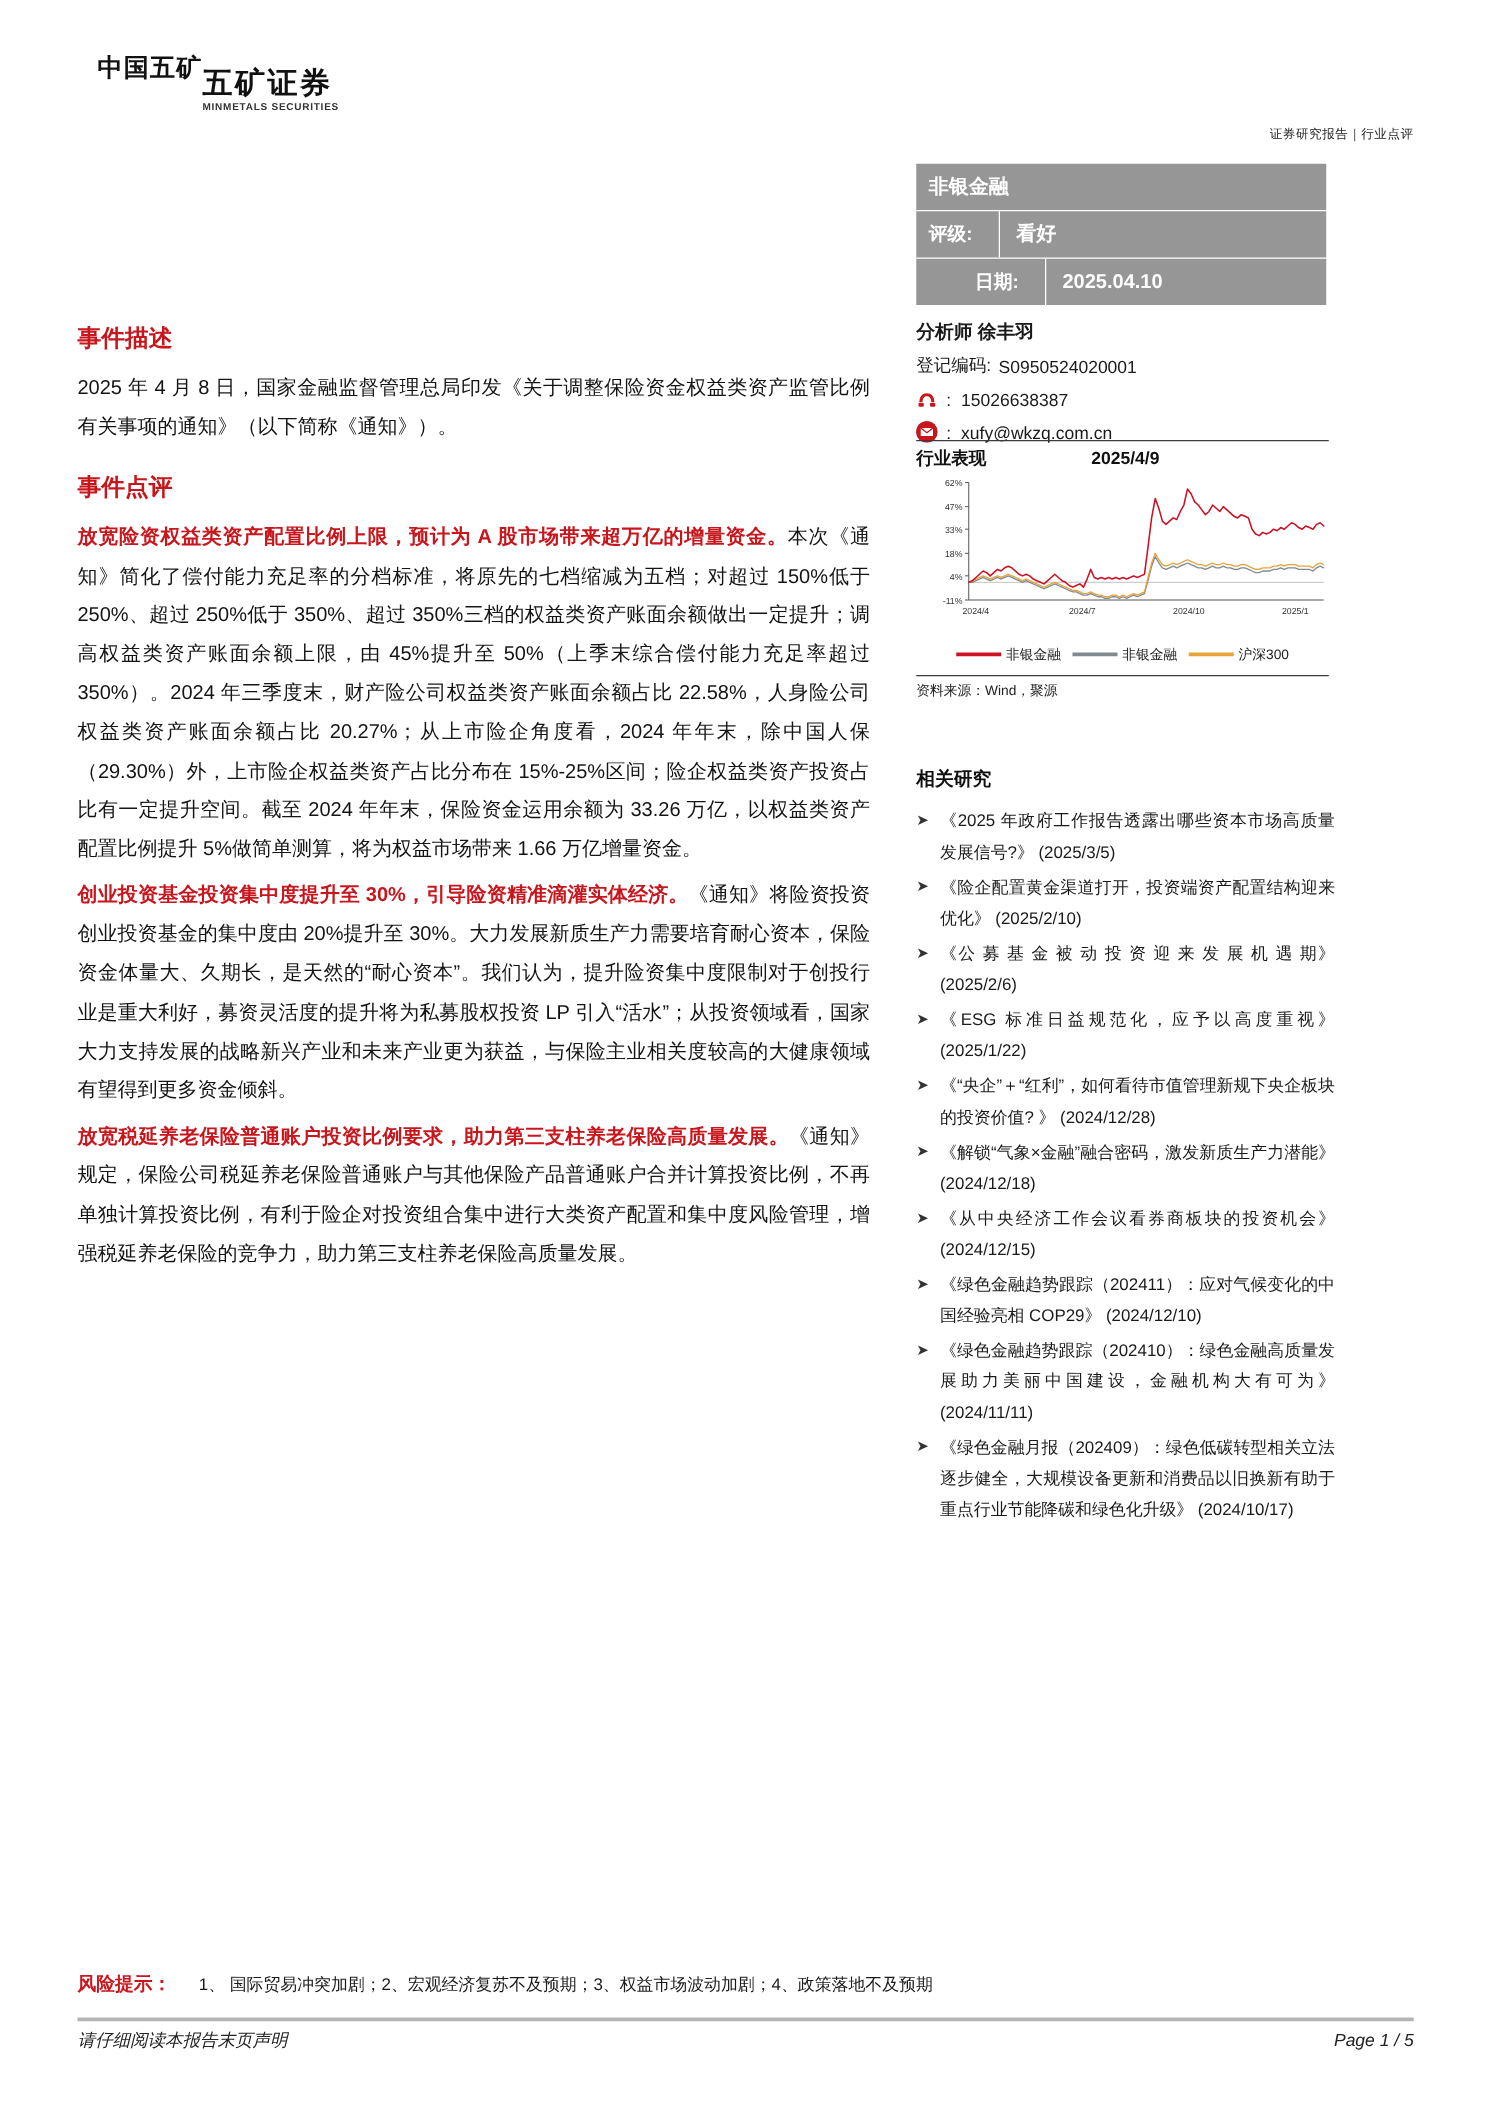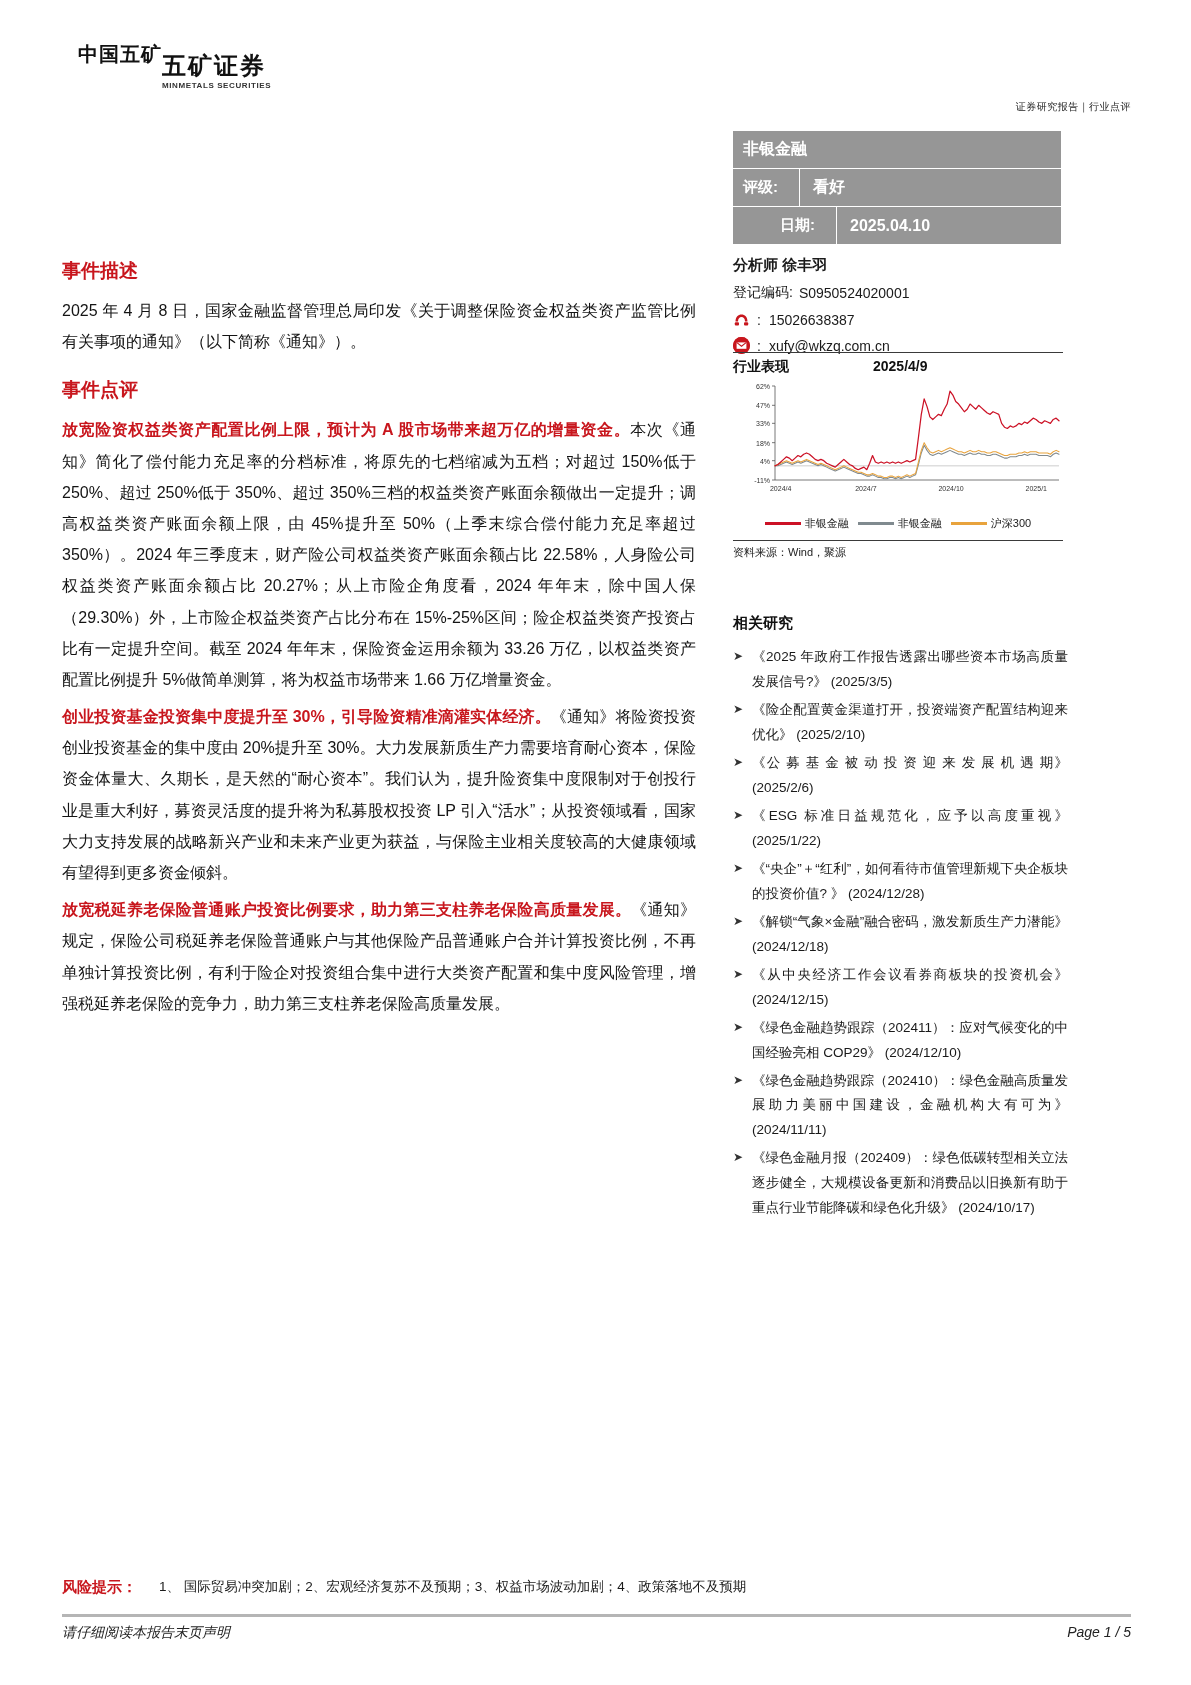--- a/index.html
+++ b/index.html
@@ -308,21 +308,21 @@
   }
   .block { margin-bottom: 4px; }
 
   
   .risk {
     position: absolute;
     left: 62px;
     top: 1578px;
     width: 1070px;
     display: flex;
-    align-items: flex-start;
+    align-items: center;
     font-size: 13.5px;
   }
   .risk .rk {
     color: #c8161d;
     font-weight: 700;
     font-size: 15px;
     white-space: nowrap;
     margin-right: 22px;
     font-family: "DejaVu Sans", sans-serif;
   }

